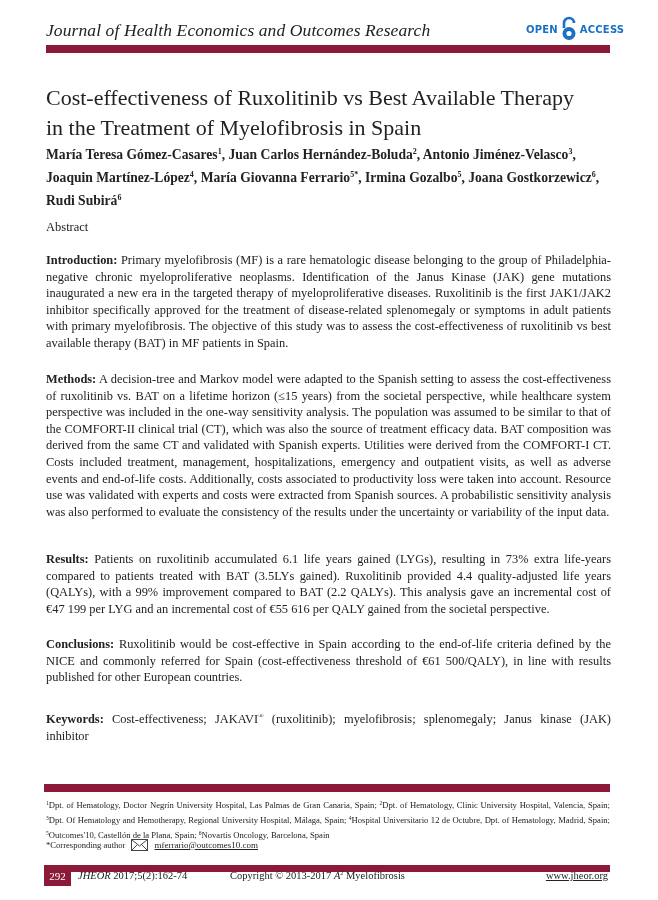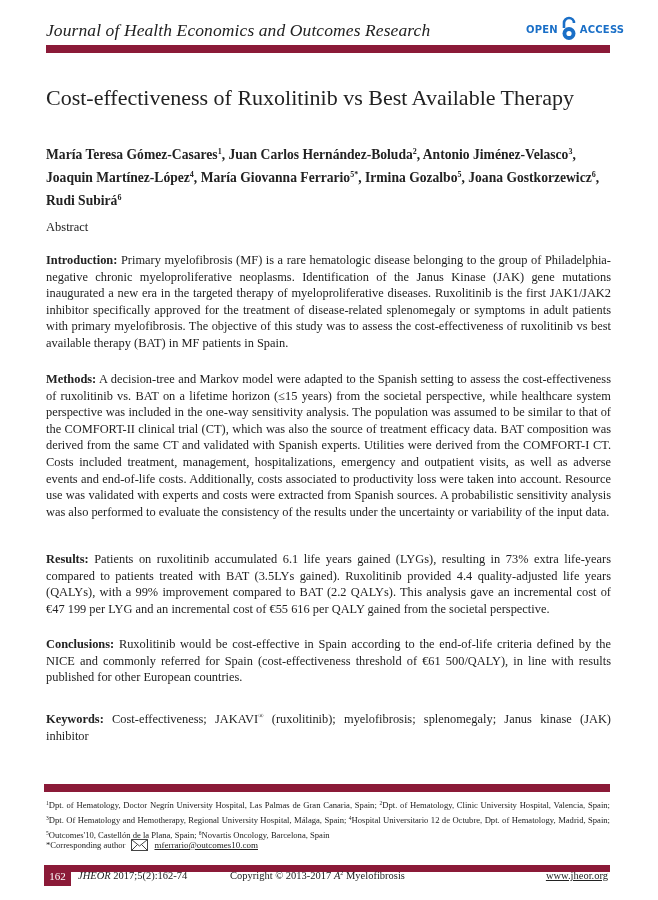--- a/index.html
+++ b/index.html
@@ -92,20 +92,21 @@
     <path d="M4 12 V7 a5 5 0 0 1 10 0" fill="none" stroke="#1a6fc7" stroke-width="2.6"></path>
     <circle cx="9" cy="17.5" r="6.5" fill="#1a6fc7"></circle>
     <circle cx="9" cy="17.5" r="2.6" fill="#fff"></circle>
   </svg>
   <span>ACCESS</span>
 </div>
 <div class="bar top"></div>
 
 <h1 class="paper-title">
   <span>Cost-effectiveness of  Ruxolitinib vs Best Available Therapy</span><br>
+  <span>in the Treatment of  Myelofibrosis in Spain</span>
 </h1>
 
 <div class="authors">
   <span><span>María Teresa Gómez-Casares</span><sup>1</sup></span>,
   <span><span>Juan Carlos Hernández-Boluda</span><sup>2</sup></span>,
   <span><span>Antonio Jiménez-Velasco</span><sup>3</sup></span>,
   <span><span>Joaquin Martínez-López</span><sup>4</sup></span>,
   <span><span>María Giovanna Ferrario</span><sup>5*</sup></span>,
   <span><span>Irmina Gozalbo</span><sup>5</sup></span>,
   <span><span>Joana Gostkorzewicz</span><sup>6</sup></span>,
@@ -130,16 +131,16 @@
 <div class="corresponding">
   <span>*Corresponding author</span>
   <svg class="mail-icon" viewBox="0 0 17 12">
     <rect x="0.5" y="0.5" width="16" height="11" fill="none" stroke="#444" stroke-width="1"></rect>
     <path d="M0.5 0.5 L8.5 7 L16.5 0.5 M0.5 11.5 L6.5 5.5 M16.5 11.5 L10.5 5.5" fill="none" stroke="#444" stroke-width="1"></path>
   </svg>
   <a class="email">mferrario@outcomes10.com</a>
 </div>
 
 <div class="bar bottom"></div>
-<div class="page-badge">162</div>
+<div class="page-badge">292</div>
 <div class="citation"><span class="jheor">JHEOR</span><span> 2017;5(2):162-74</span></div>
 <div class="copyright"><span>Copyright © 2013-2017 </span><span class="a2">A</span><sup>2</sup><span> Myelofibrosis</span></div>
 <a class="website">www.jheor.org</a>
 
 </body></html>

